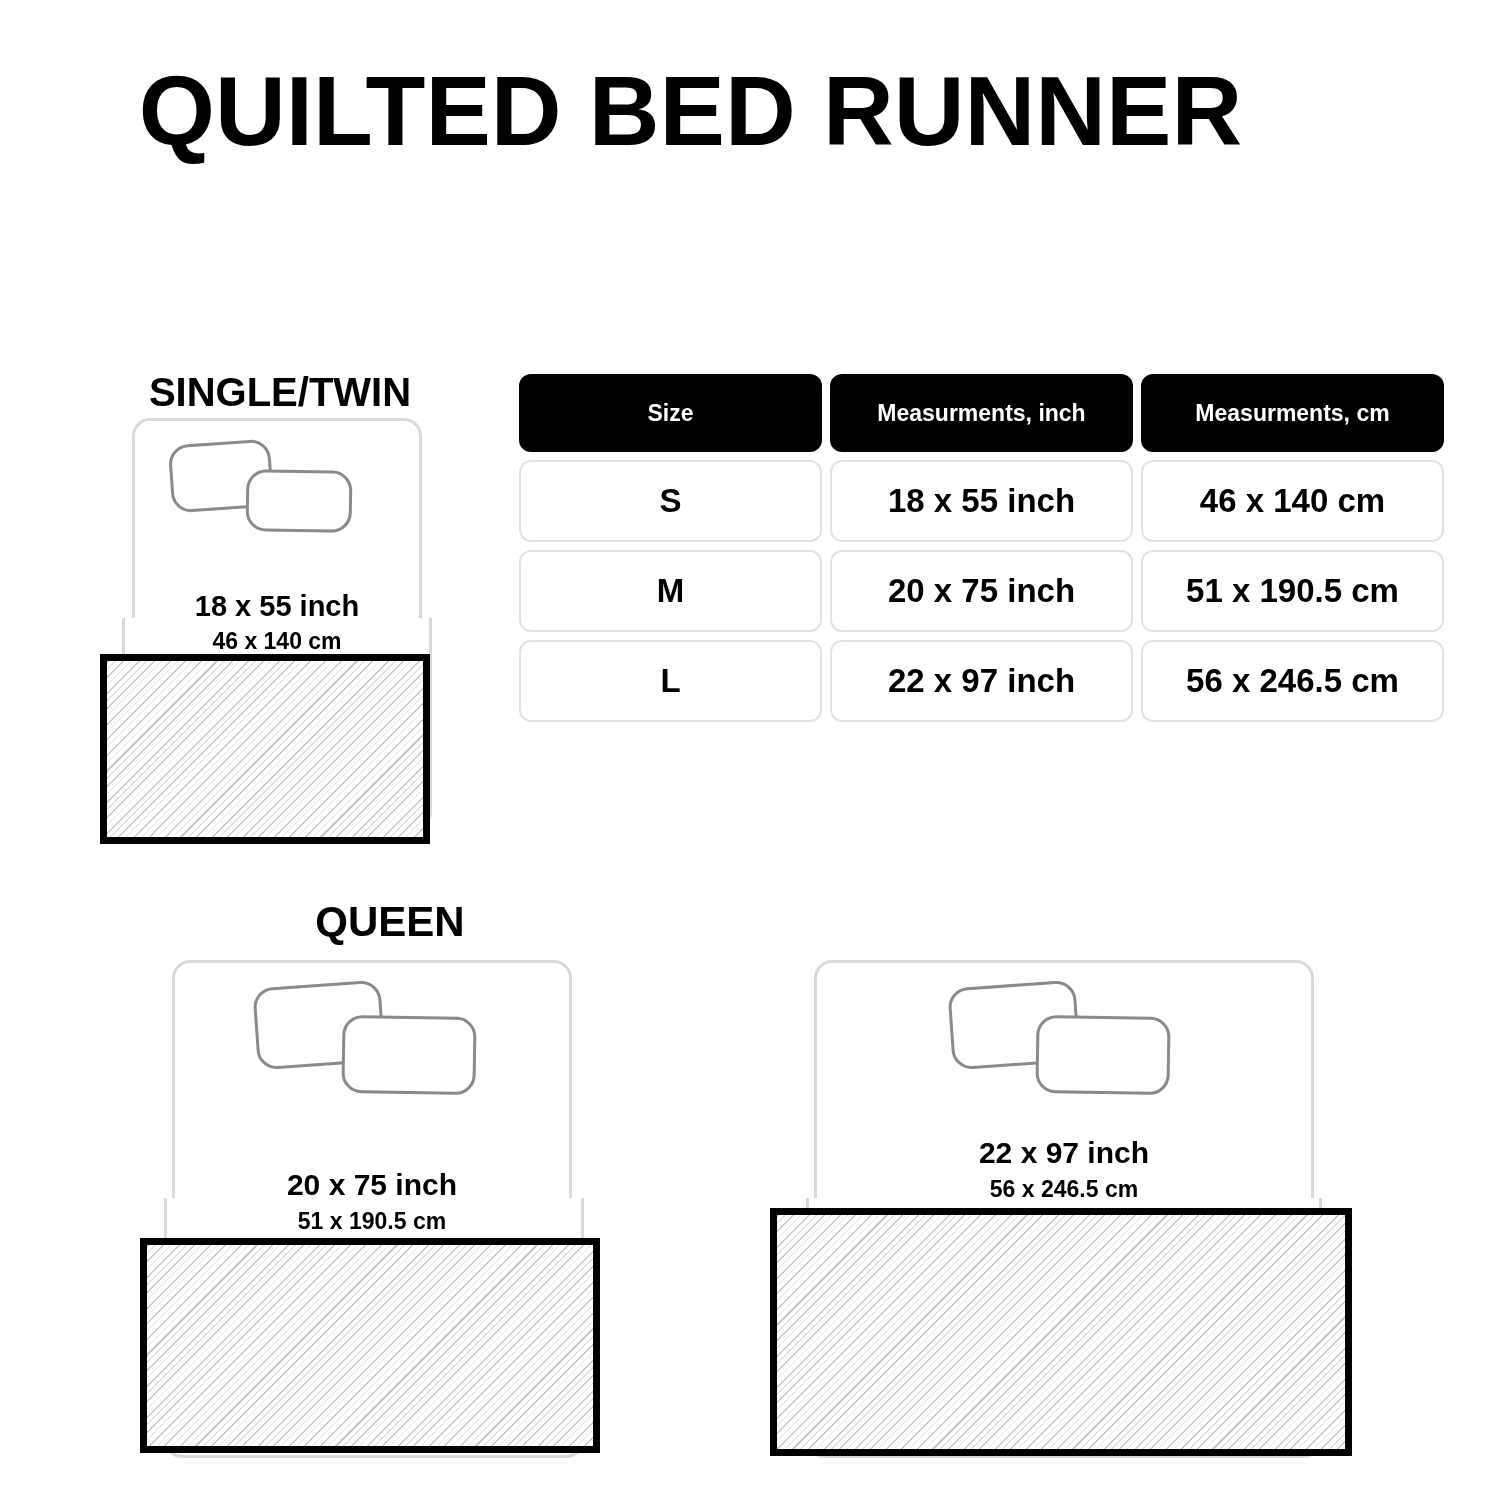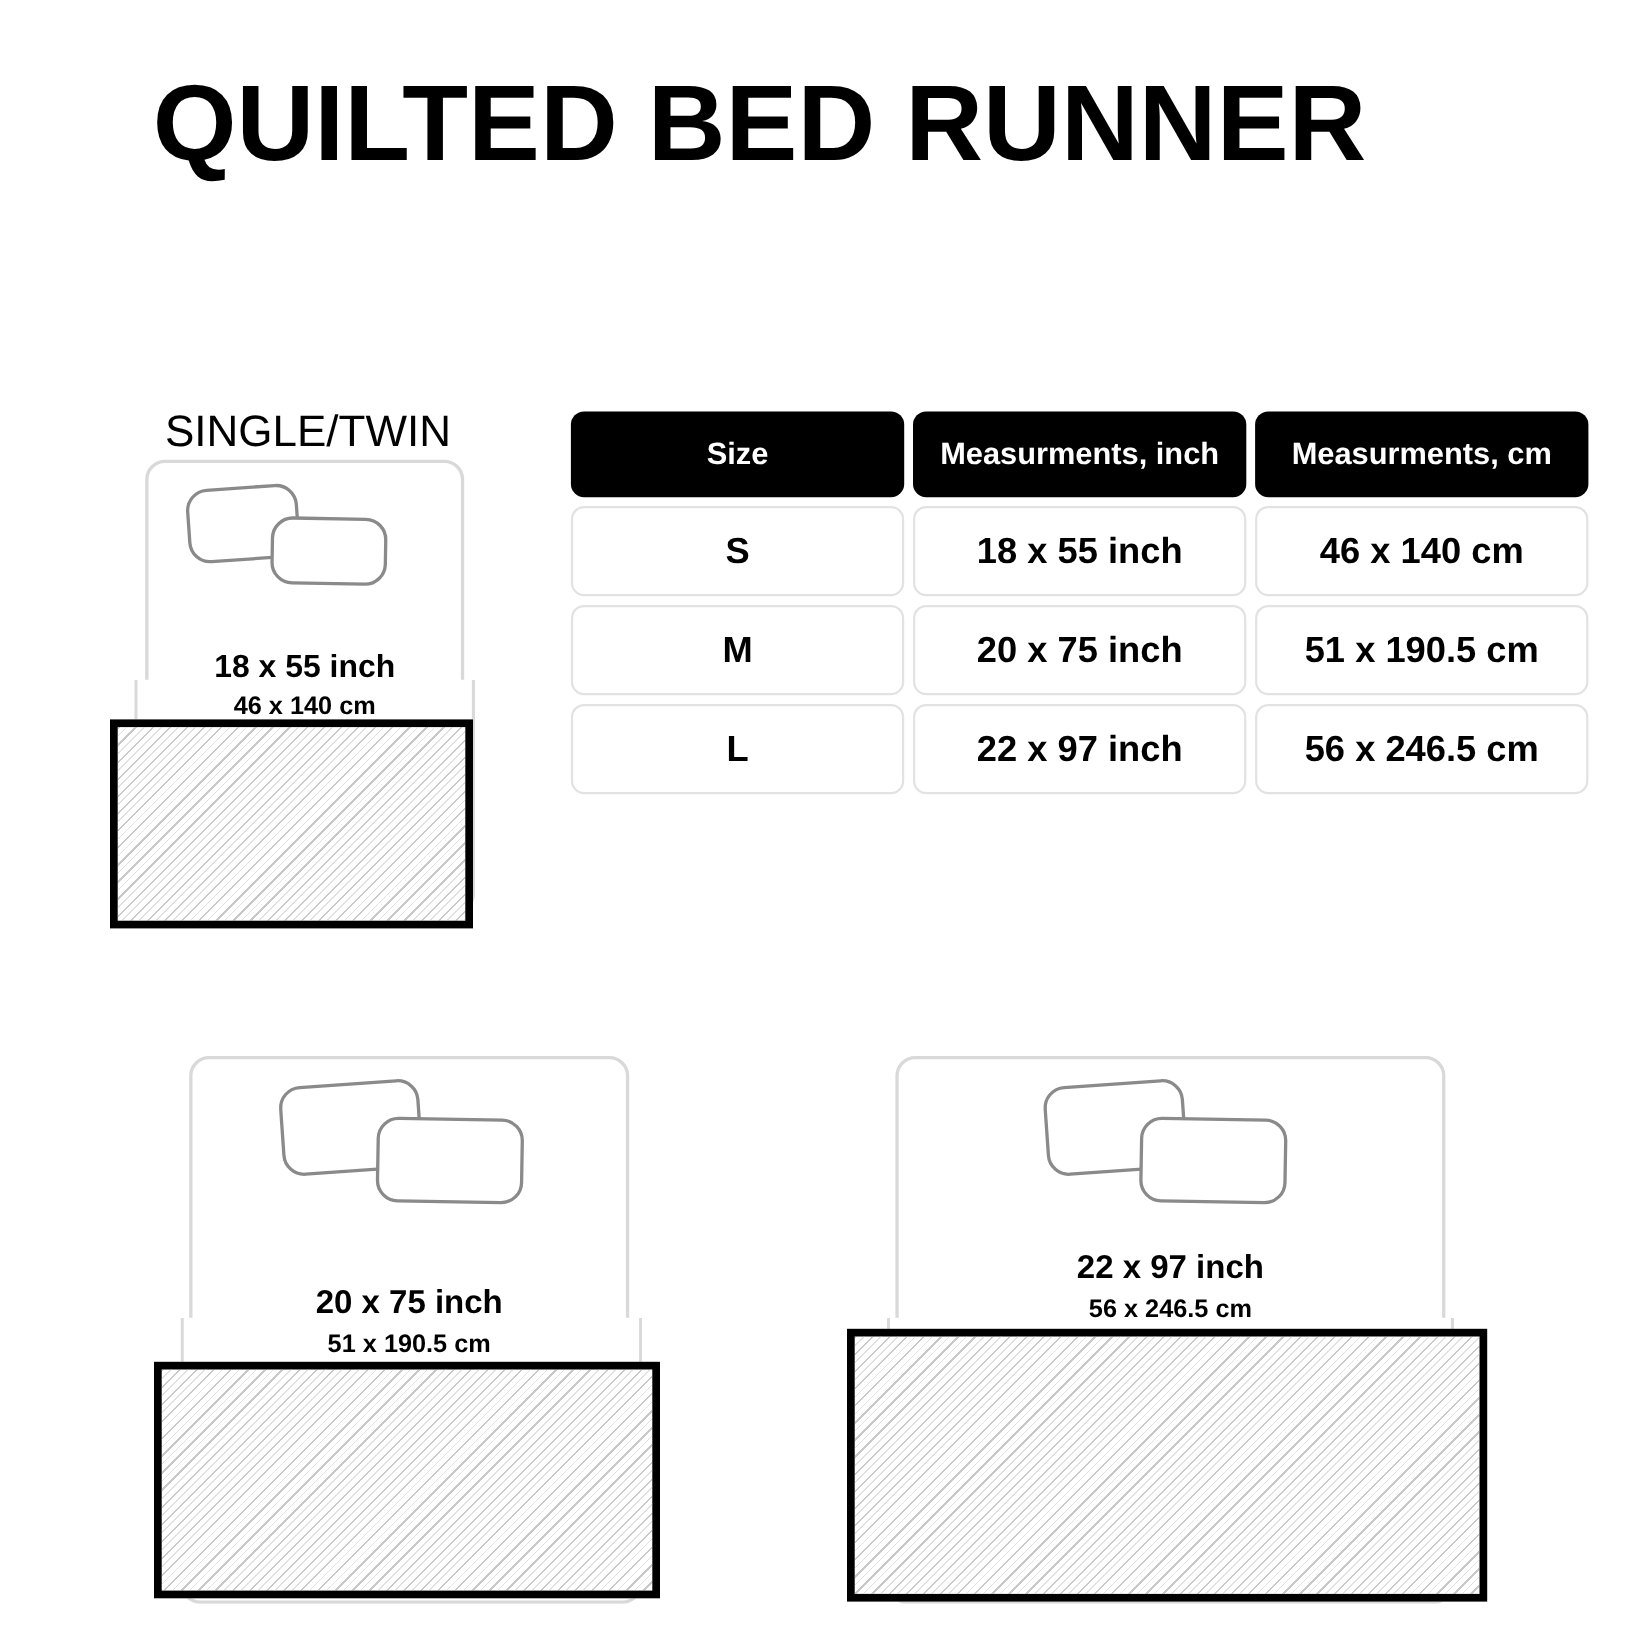--- a/index.html
+++ b/index.html
@@ -51,40 +51,40 @@
     border-radius: 12px;
     display: flex;
     align-items: center;
     justify-content: center;
     text-align: center;
   }
   .head .tbl-cell {
     background: #000000;
     color: #ffffff;
     font-weight: bold;
-    font-size: 28px;
+    font-size: 23px;
     height: 78px;
   }
   .body-row .tbl-cell {
     background: #ffffff;
     border: 2px solid #e2e2e2;
     color: #000000;
     font-weight: bold;
     font-size: 33px;
     height: 82px;
   }
   .c-size  { width: 305px; }
   .c-inch  { width: 305px; }
   .c-cm    { width: 305px; }
 
   
   .bed-group { position: absolute; }
   .bed-label {
     position: absolute;
-    font-weight: normal;
+    font-weight: bold;
     text-align: center;
     white-space: nowrap;
   }
 
   
   .bed-outline {
     position: absolute;
     box-sizing: border-box;
     border: 3px solid #d9d9d9;
     border-radius: 18px;
@@ -188,20 +188,21 @@
   <div class="pillow" style="left:146px; top:100px; width:106px; height:62px; transform:rotate(1deg);"></div>
 
   <div class="dim-inch" style="left:32px; top:220px; width:290px; font-size:29px;">18 x 55 inch</div>
   <div class="dim-cm" style="left:32px; top:258px; width:290px; font-size:23px;">46 x 140 cm</div>
 
   <div class="runner" style="left:0px; top:284px; width:330px; height:190px;"></div>
 </div>
 
 <div class="bed-group" style="left:160px; top:898px; width:460px; height:580px;">
 
+  <div class="bed-label" style="left:0px; top:0px; width:460px; font-size:42px;">QUEEN</div>
 
   <div class="bed-outline" style="left:12px; top:62px; width:400px; height:290px;"></div>
   <div class="bed-foot" style="left:4px; top:300px; width:420px; height:260px;"></div>
 
   <div class="pillow" style="left:95px; top:86px; width:128px; height:82px; transform:rotate(-4deg);"></div>
   <div class="pillow" style="left:182px; top:118px; width:134px; height:78px; transform:rotate(1deg);"></div>
 
   <div class="dim-inch" style="left:12px; top:270px; width:400px; font-size:30px;">20 x 75 inch</div>
   <div class="dim-cm" style="left:12px; top:310px; width:400px; font-size:23px;">51 x 190.5 cm</div>
 

